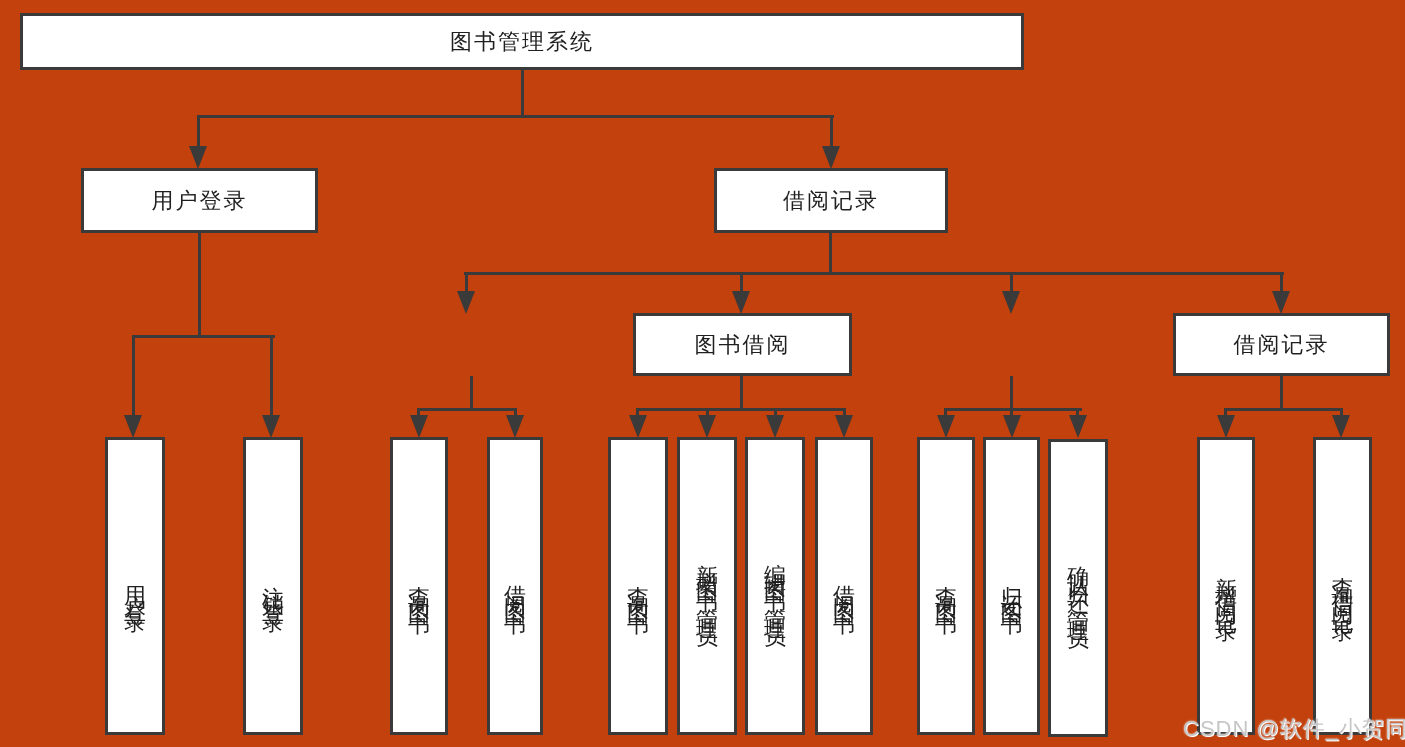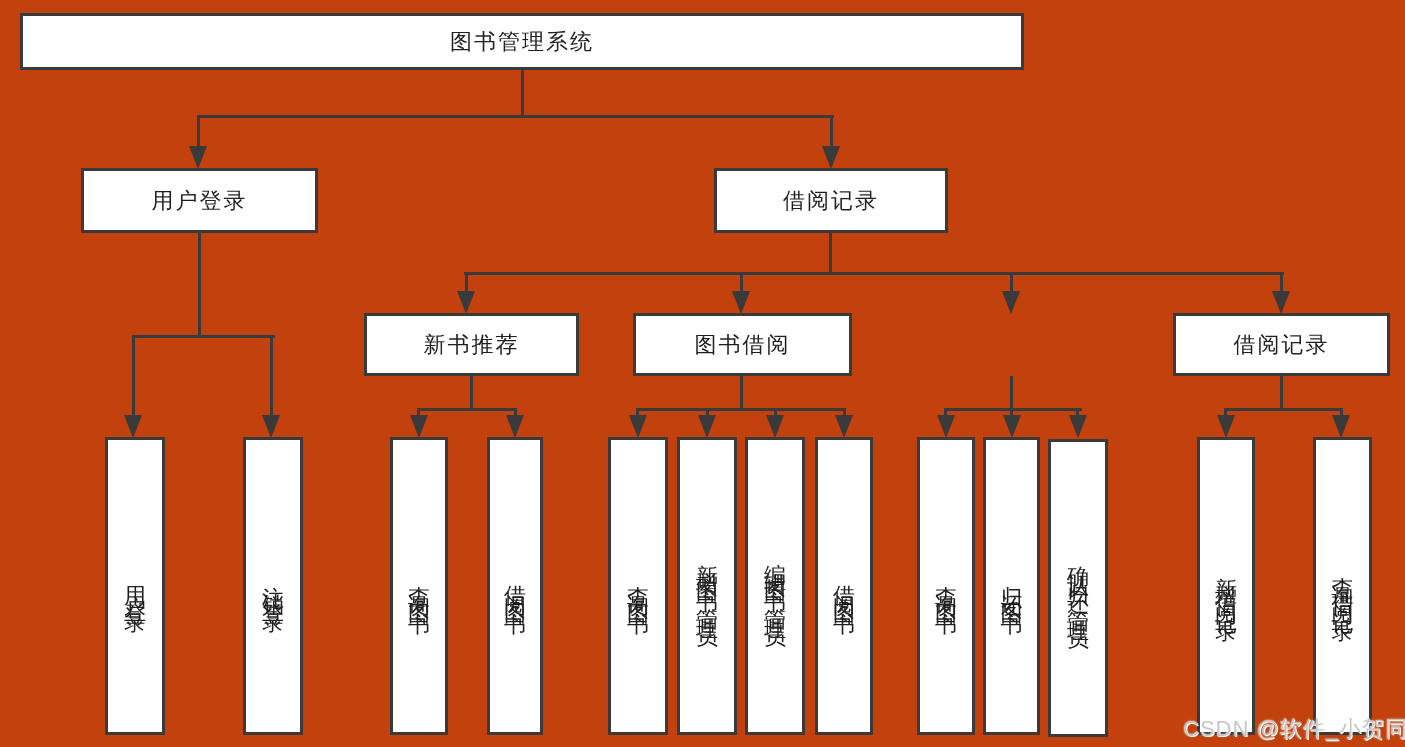--- a/index.html
+++ b/index.html
@@ -120,23 +120,20 @@
     <span>图书管理系统</span>
   </div>
 
   <div class="box" style="left:81px;top:168px;width:237px;height:65px">
     <span>用户登录</span>
   </div>
   <div class="box" style="left:714px;top:168px;width:234px;height:65px">
     <span>借阅记录</span>
   </div>
 
-  <div class="box" style="left:364px;top:313px;width:215px;height:63px">
-    <span>新书推荐</span>
-  </div>
   <div class="box" style="left:633px;top:313px;width:219px;height:63px">
     <span>图书借阅</span>
   </div>
   <div class="box" style="left:1173px;top:313px;width:217px;height:63px">
     <span>借阅记录</span>
   </div>
 
   <div class="box vbox" style="left:105px;top:437px;width:60px;height:298px">
     <span>用户登录</span>
   </div>

